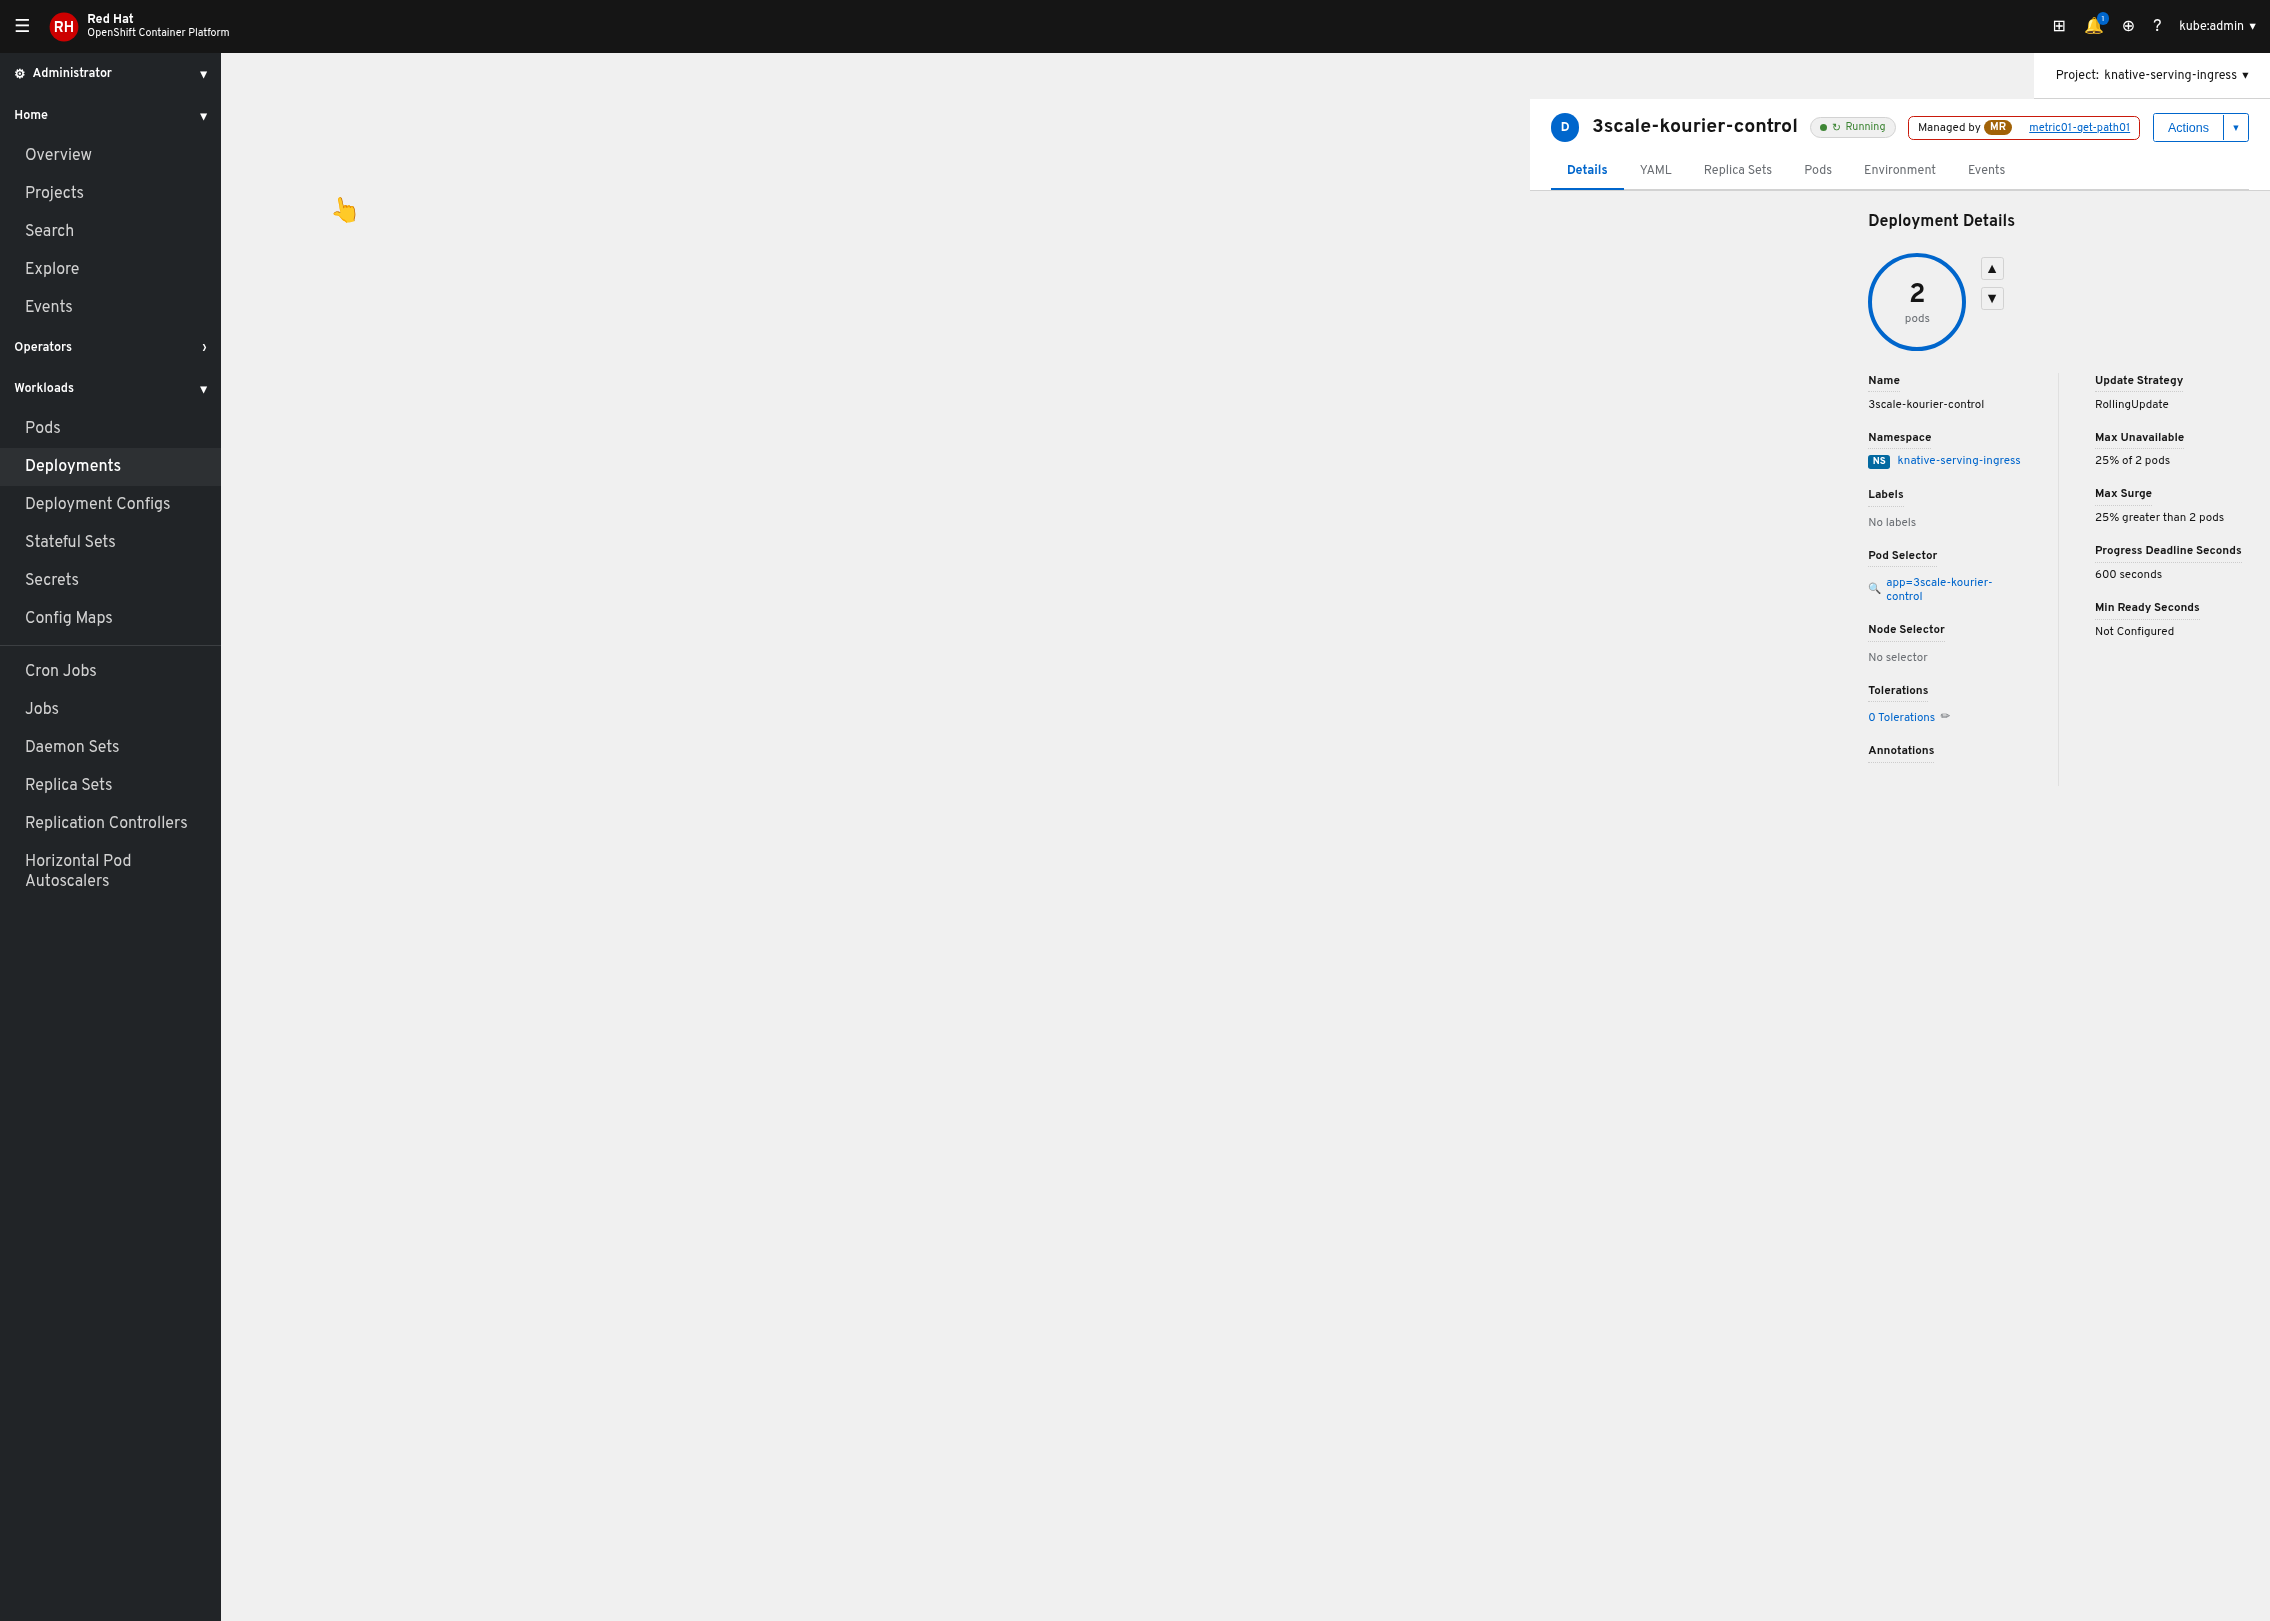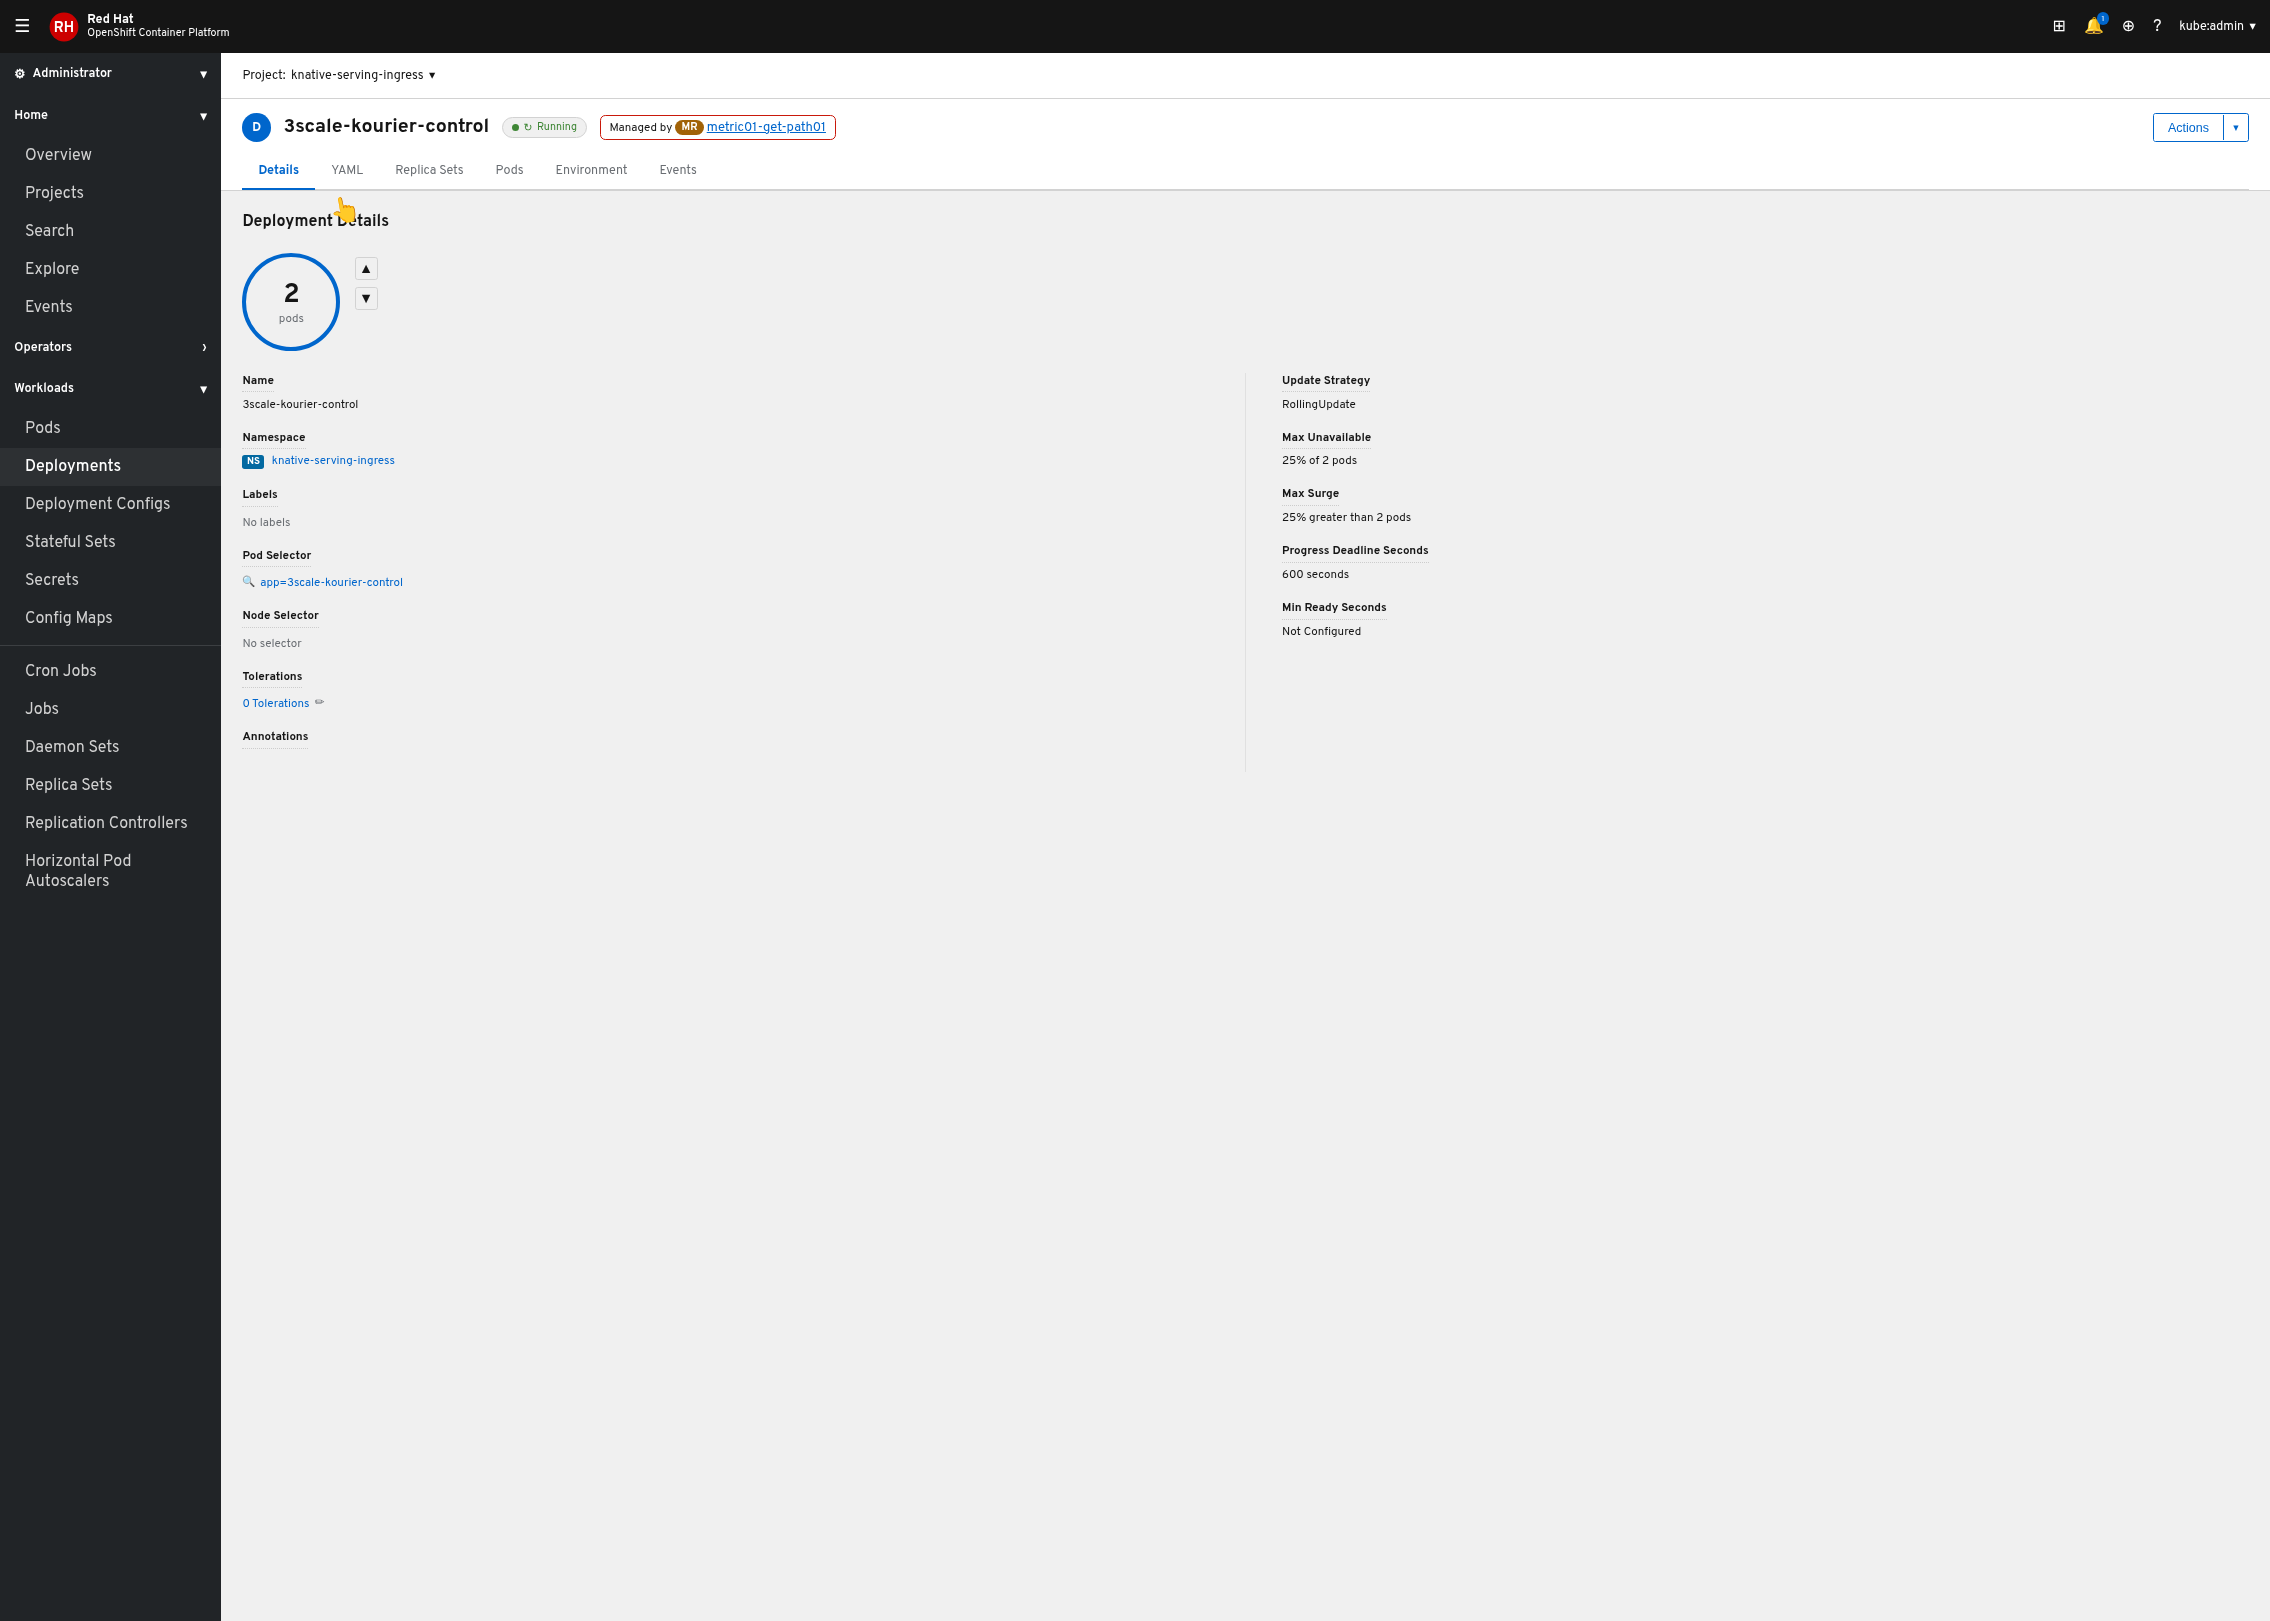--- a/index.html
+++ b/index.html
@@ -55,21 +55,21 @@
       font-size: 16px;
       color: #d2d2d2;
       cursor: pointer;
       transition: background 0.15s;
     }
     .sidebar-item.active { background: #2d3033; color: #fff; font-weight: 500; }
     .sidebar-divider { border: none; border-top: 0.9px solid #3c3f42; margin: 7.1px 0; }
     .sidebar-gear { display: flex; align-items: center; gap: 7.1px; }
 
     
-    .content { flex: 1; overflow-y: auto; background: #f0f0f0; display: flex; flex-direction: column; }
+    .content { flex: 1; overflow-y: auto; background: #f0f0f0; display: flex; flex-direction: column; align-items: flex-end; }
 
     
     .project-bar {
       background: #fff;
       border-bottom: 0.9px solid #d2d2d2;
       padding: 0 21.4px;
       height: 46px;
       display: flex;
       align-items: center;
       flex-shrink: 0;
@@ -124,21 +124,21 @@
       display: flex; align-items: center; gap: 3px;
     }
     .managed-mr {
       background: #a16207;
       color: #fff;
       border-radius: 9px;
       padding: 0.9px 6.2px;
       font-size: 10.7px;
       font-weight: 700;
     }
-    .managed-link { color: #06c; font-size: 13px; }
+    .managed-link { color: #06c; font-size: 11px; margin-left: 14px; }
     .actions-btn {
       margin-left: auto;
       display: flex; align-items: center; gap: 0;
       border: 0.9px solid #06c;
       border-radius: 2.7px;
       overflow: hidden;
     }
     .actions-btn-main {
       background: #fff;
       color: #06c;

